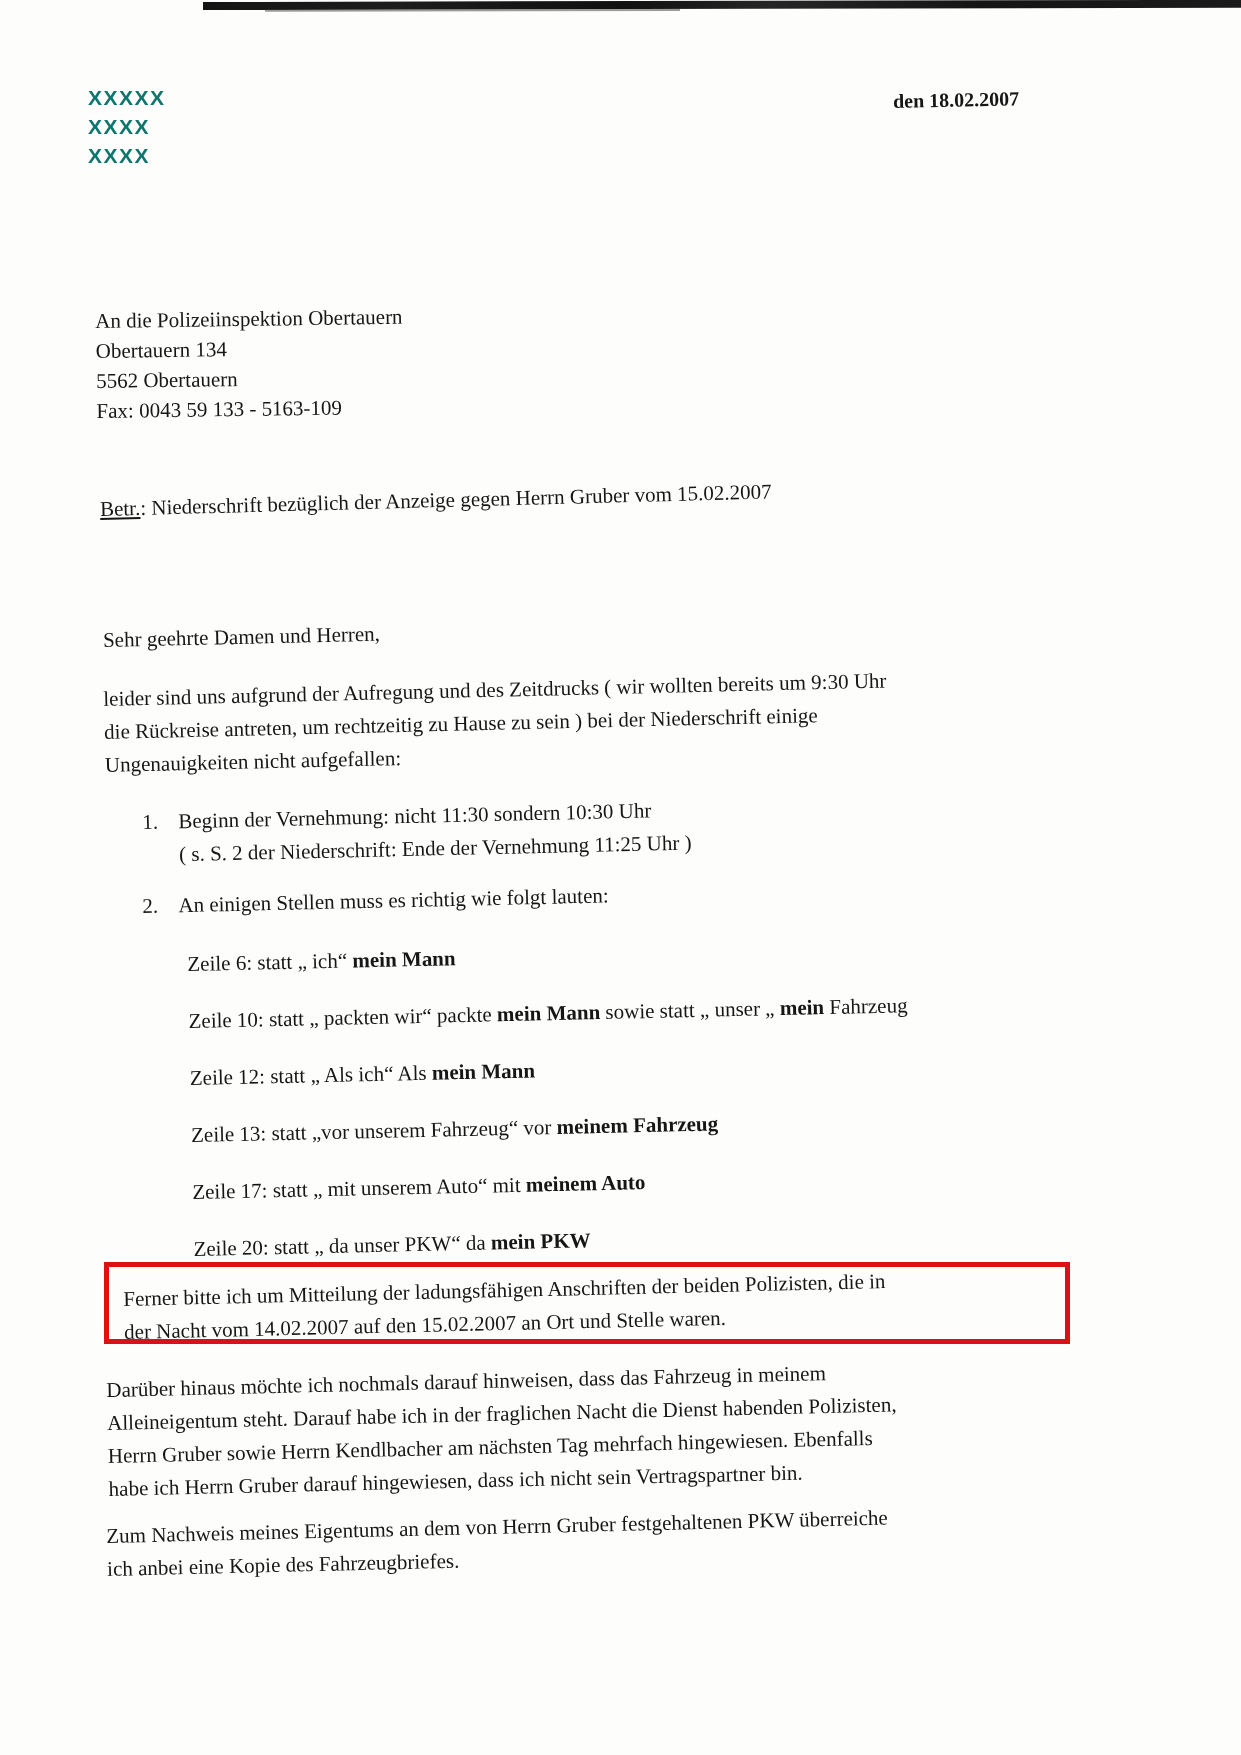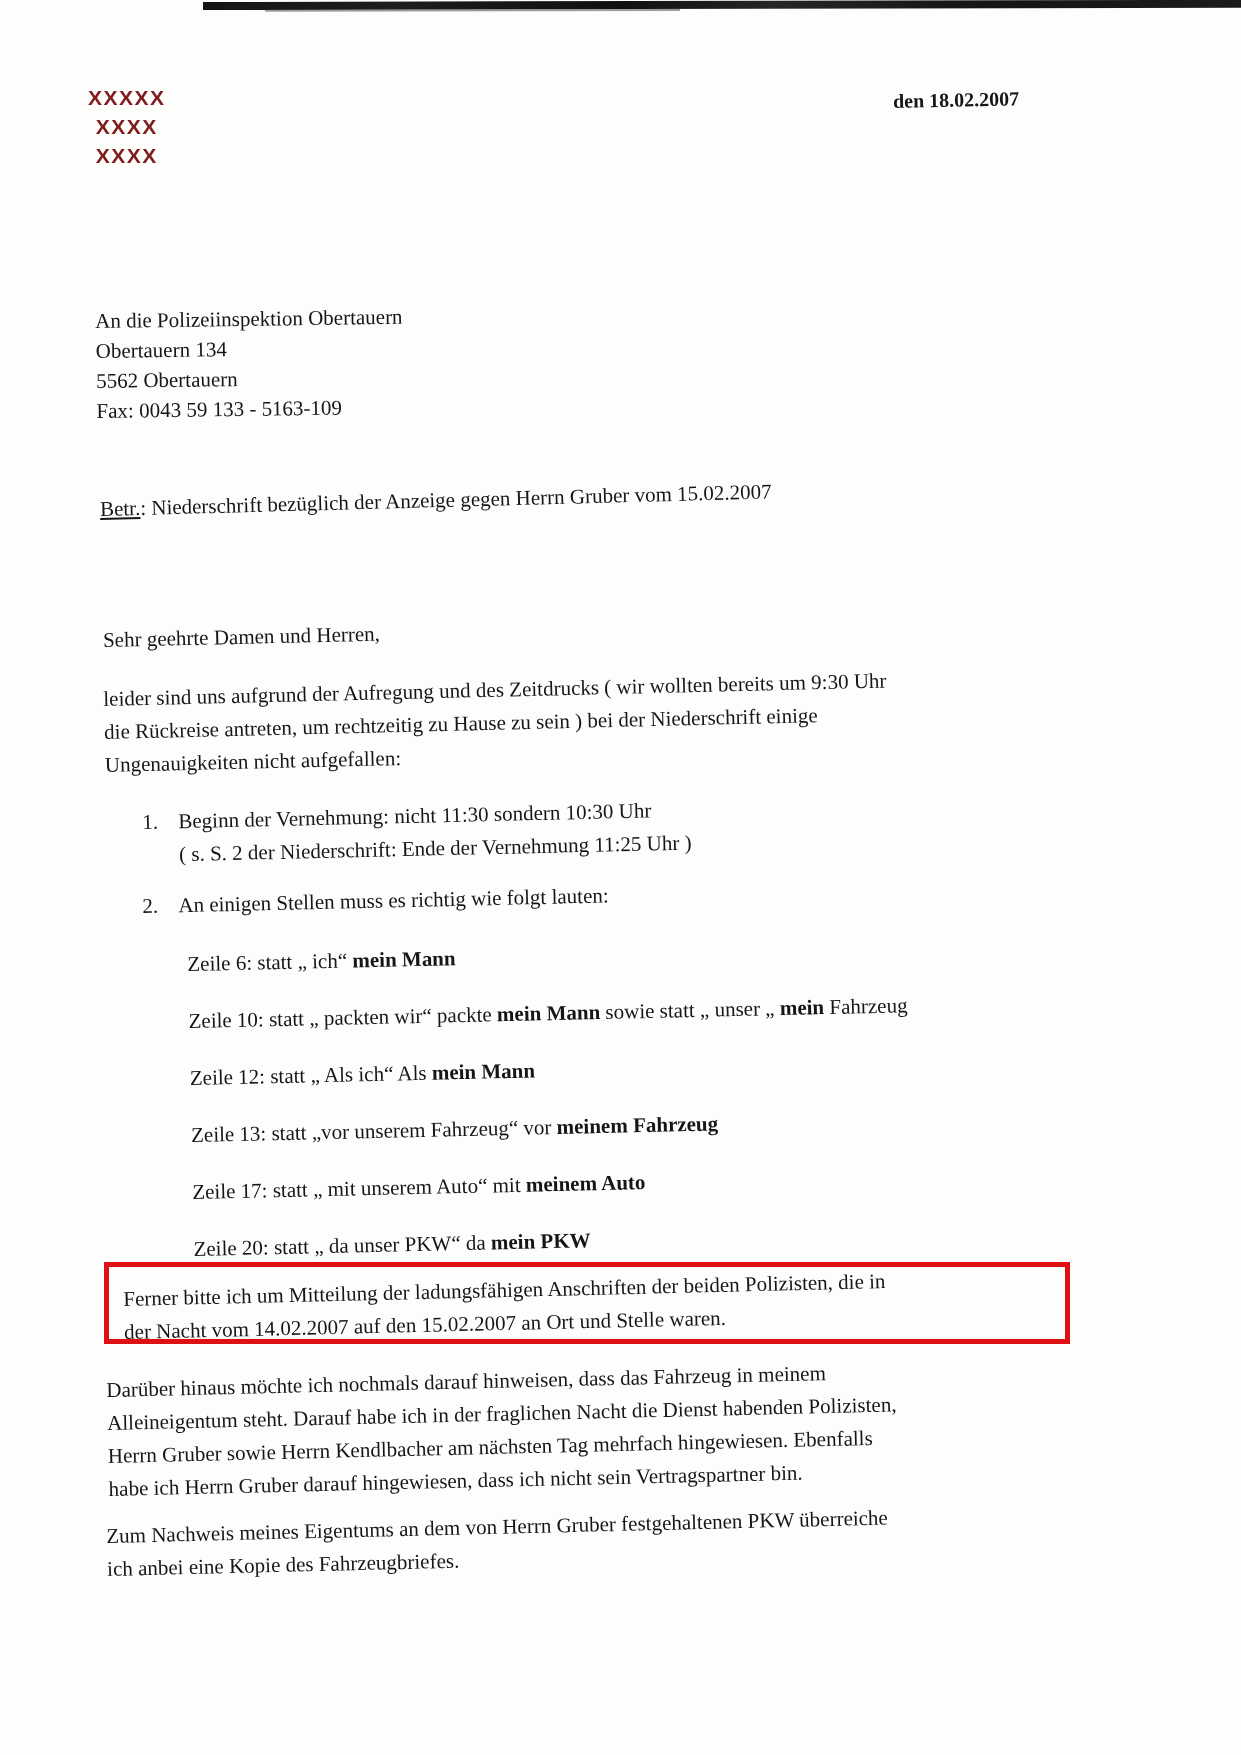--- a/index.html
+++ b/index.html
@@ -24,21 +24,21 @@
   }
   .scan-band:after{
     content:"";position:absolute;left:6%;top:8px;width:40%;height:2px;background:#3a3a3a;opacity:.5;
   }
 
   
   .redactions{
     left:88px;top:83px;
     font-family:"Liberation Sans","DejaVu Sans",sans-serif;
     font-size:21px;font-weight:600;letter-spacing:1.5px;
-    color:#7f1d1d;line-height:29px;text-align:center;
+    color:#0f766e;line-height:29px;
   }
 
   .letter-date{
     left:893px;top:90px;
     font-size:20px;font-weight:bold;
     transform:rotate(-1.2deg);transform-origin:0 50%;
   }
 
   .recipient{
     left:95px;top:306px;

